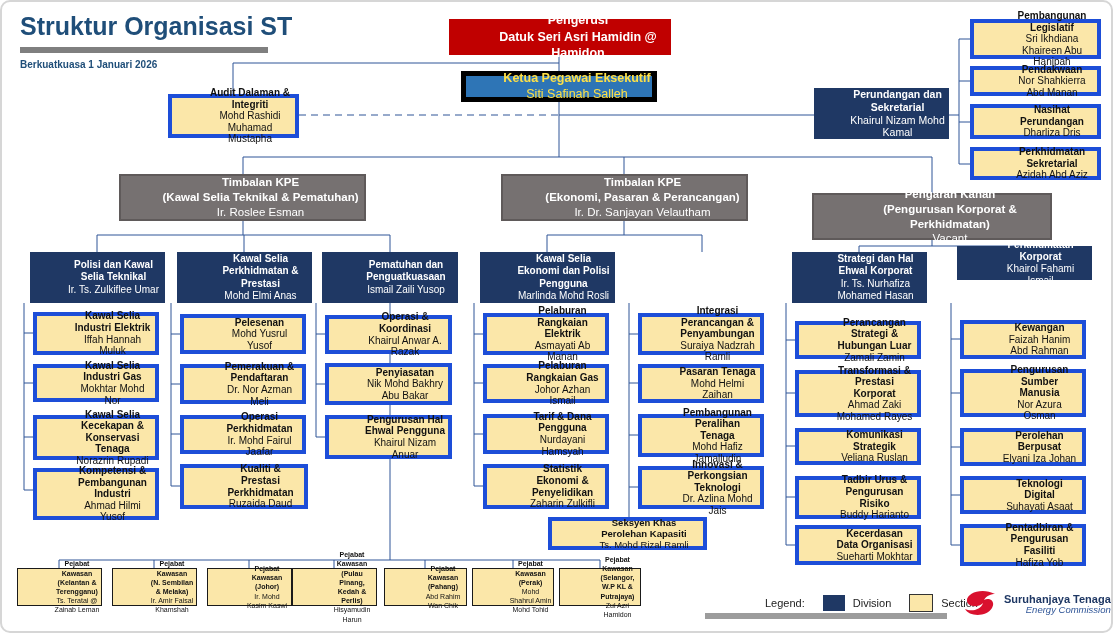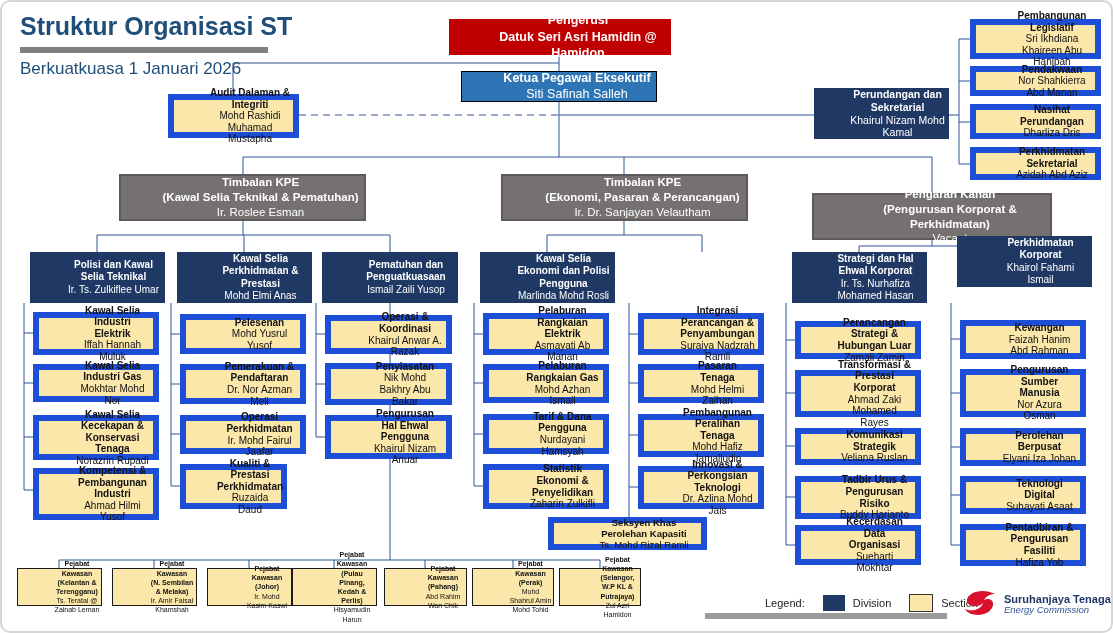--- a/index.html
+++ b/index.html
@@ -1,41 +1,41 @@
 <!DOCTYPE html>
 <html><head>
 <meta charset="utf-8">
 <style>
   html,body{margin:0;padding:0;background:#fff;font-family:"Liberation Sans",sans-serif;}
   #page{position:relative;width:1113px;height:633px;background:#fff;border:2px solid #d6d6d6;
         border-radius:10px;box-sizing:border-box;overflow:hidden;}
   .b{position:absolute;box-sizing:border-box;display:flex;flex-direction:column;
      justify-content:center;align-items:center;text-align:center;}
   .t{font-weight:bold;}
-  .sec{background:var(--section_bg,#FBE7A9);border:6px solid #1d4ed8;font-size:10px;
+  .sec{background:var(--section_bg,#FBE7A9);border:4px solid #1d4ed8;font-size:10px;
        line-height:1.16;padding:1px 3px;color:#111;}
   .nav{background:var(--navy,#1F3864);color:#fff;font-size:10px;line-height:1.22;padding:2px 4px;}
   .gry{background:var(--gray_box,#767171);border:2px solid #5f5a5a;color:#fff;
        font-size:11.5px;line-height:1.28;}
   .red{background:var(--red,#C00000);color:#fff;font-weight:bold;font-size:12.5px;line-height:1.35;}
-  .blu{background:var(--blue,#2E75B6);color:#ffffff;font-size:12.5px;line-height:1.25;border:1px solid #000000;}
+  .blu{background:var(--blue,#2E75B6);color:#fde047;font-size:12.5px;line-height:1.25;border:5px solid #000000;}
   .tiny{background:var(--section_bg,#FBE7A9);border:1px solid #1a1a1a;font-size:7px;
         line-height:1.32;color:#111;padding:1px;}
   #title{position:absolute;left:18px;top:10px;font-size:25px;font-weight:bold;color:var(--title_text,#1F4E79);}
   #titlebar{position:absolute;left:18px;top:45px;width:248px;height:6px;background:#7f7f7f;}
-  #subtitle{position:absolute;left:18px;top:57px;font-size:17px;font-weight:normal;color:var(--title_text,#1F4E79);}
+  #subtitle{position:absolute;left:18px;top:57px;font-size:10px;font-weight:bold;color:var(--title_text,#1F4E79);}
   #connectors{position:absolute;left:0;top:0;z-index:0;}
   .b{z-index:1;padding-left:36px;}
   #legendrow{position:absolute;left:763px;top:592px;display:flex;align-items:center;font-size:11px;color:#222;z-index:1;}
   .lg-sq{width:22px;height:16px;margin:0 8px 0 18px;}
   #btmbar{position:absolute;left:703px;top:611px;width:242px;height:6px;background:#9c9c9c;z-index:1;}
   #logo{position:absolute;left:958px;top:588px;display:flex;align-items:center;z-index:1;}
   #logotext{margin-left:4px;line-height:1.1;}
   #logoname{font-size:11px;font-weight:bold;color:var(--navy,#1F3864);}
-  #logotag{font-size:9.5px;font-style:italic;color:var(--connector,#2F5597);}
+  #logotag{font-size:9.5px;font-style:italic;color:var(--connector,#2F5597);text-align:right;}
 </style>
 </head>
 <body style="--red: #C00000; --blue: #2E75B6; --navy: #1F3864; --gray_box: #767171; --section_bg: #FBE7A9; --connector: #2F5597; --title_text: #1F4E79; --logo_red: #D9112E;">
 
 <div id="page">
 
   <svg id="connectors" width="1113" height="633">
     <g stroke="#2F5597" stroke-width="1" fill="none">
       <path d="M557 53 V69 M557 61 H231 V92 M557 100 V155"></path>
       <path d="M241 155 H930 M241 155 V172 M622 155 V172 M930 155 V191"></path>
@@ -123,21 +123,21 @@
     <div>Ismail Zaili Yusop</div>
   </div>
   <div class="b nav" style="left:478px;top:250px;width:135px;height:51px">
     <div class="t">Kawal Selia Ekonomi dan Polisi Pengguna</div>
     <div>Marlinda Mohd Rosli</div>
   </div>
   <div class="b nav" style="left:790px;top:250px;width:135px;height:51px">
     <div class="t">Strategi dan Hal Ehwal Korporat</div>
     <div>Ir. Ts. Nurhafiza Mohamed Hasan</div>
   </div>
-  <div class="b nav" style="left:955px;top:234px;width:135px;height:51px">
+  <div class="b nav" style="left:955px;top:244px;width:135px;height:34px">
     <div class="t">Perkhidmatan Korporat</div>
     <div>Khairol Fahami Ismail</div>
   </div>
 
   <div class="b sec" style="left:31px;top:310px;width:126px;height:43px">
     <div class="t">Kawal Selia Industri Elektrik</div>
     <div>Iffah Hannah Muluk</div>
   </div>
   <div class="b sec" style="left:31px;top:362px;width:126px;height:38px">
     <div class="t">Kawal Selia Industri Gas</div>
@@ -157,21 +157,21 @@
     <div>Mohd Yusrul Yusof</div>
   </div>
   <div class="b sec" style="left:178px;top:362px;width:126px;height:40px">
     <div class="t">Pemerakuan &amp; Pendaftaran</div>
     <div>Dr. Nor Azman Meli</div>
   </div>
   <div class="b sec" style="left:178px;top:413px;width:126px;height:39px">
     <div class="t">Operasi Perkhidmatan</div>
     <div>Ir. Mohd Fairul Jaafar</div>
   </div>
-  <div class="b sec" style="left:178px;top:462px;width:107px;height:45px">
+  <div class="b sec" style="left:178px;top:462px;width:128px;height:45px">
     <div class="t">Kualiti &amp; Prestasi Perkhidmatan</div>
     <div>Ruzaida Daud</div>
   </div>
 
   <div class="b sec" style="left:323px;top:313px;width:127px;height:39px">
     <div class="t">Operasi &amp; Koordinasi</div>
     <div>Khairul Anwar A. Razak</div>
   </div>
   <div class="b sec" style="left:323px;top:361px;width:127px;height:42px">
     <div class="t">Penyiasatan</div>
@@ -181,21 +181,21 @@
     <div class="t">Pengurusan Hal Ehwal Pengguna</div>
     <div>Khairul Nizam Anuar</div>
   </div>
 
   <div class="b sec" style="left:481px;top:311px;width:126px;height:42px">
     <div class="t">Pelaburan Rangkaian Elektrik</div>
     <div>Asmayati Ab Manan</div>
   </div>
   <div class="b sec" style="left:481px;top:362px;width:126px;height:39px">
     <div class="t">Pelaburan Rangkaian Gas</div>
-    <div>Mohd Azhan Ismail</div>
+    <div>Johor Azhan Ismail</div>
   </div>
   <div class="b sec" style="left:481px;top:412px;width:126px;height:40px">
     <div class="t">Tarif &amp; Dana Pengguna</div>
     <div>Nurdayani Hamsyah</div>
   </div>
   <div class="b sec" style="left:481px;top:462px;width:126px;height:45px">
     <div class="t">Statistik Ekonomi &amp; Penyelidikan</div>
     <div>Zaharin Zulkifli</div>
   </div>
 

